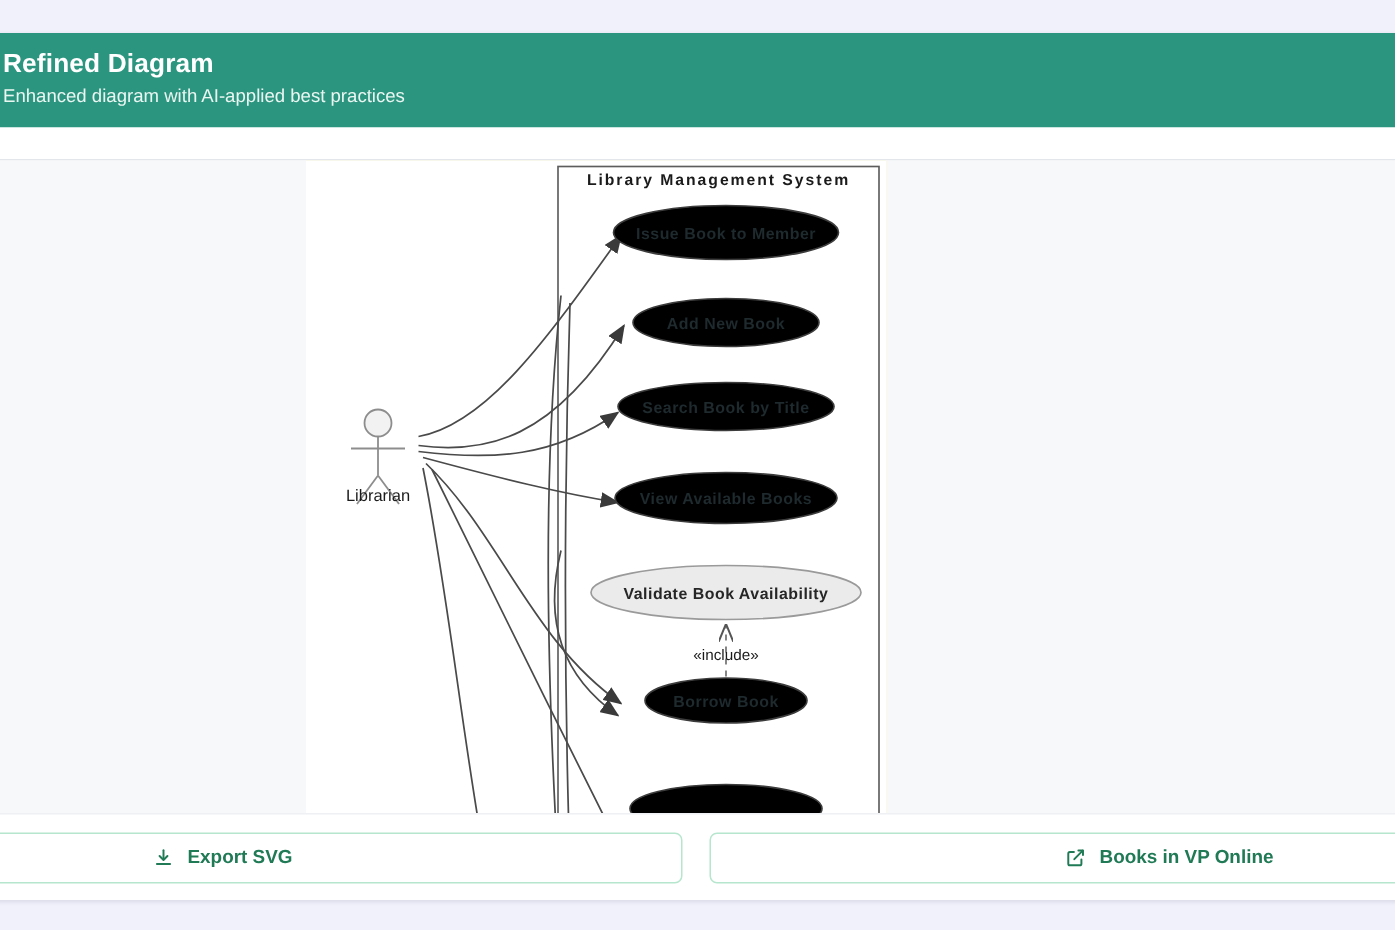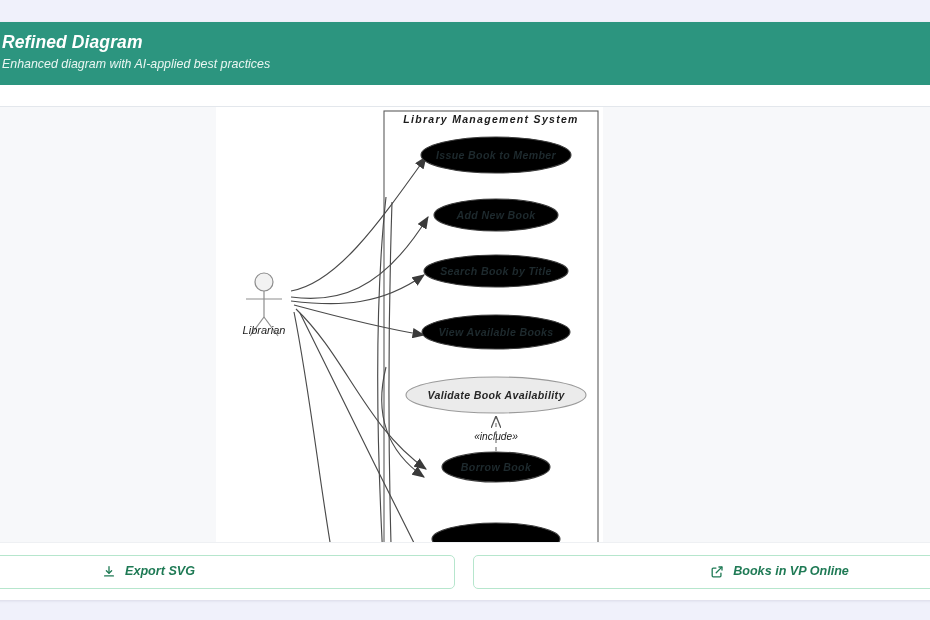--- a/index.html
+++ b/index.html
@@ -11,21 +11,20 @@
     overflow: hidden;
     font-family: "Liberation Sans", sans-serif;
     background: #f0f1fb;
   }
 
   
   .page {
     position: absolute;
     inset: 0;
     background: #f0f1fb;
-    font-style: italic;
   }
 
   
   .card {
     position: absolute;
     left: -180px;
     top: 22px;
     width: 1288px;
     height: 578px;
     background: #ffffff;
@@ -64,21 +63,21 @@
 
   
   .diagram-area {
     position: relative;
     height: 435px;
     background: #f7f8fa;
     overflow: hidden;
   }
   .diagram-canvas {
     position: absolute;
-    left: 396px;   
+    left: 384px;   
     top: 0px;
     width: 387px;
     height: 470px;
     background: #fef9c3;
   }
   .diagram-canvas svg { display: block; }
 
   
   .card-footer {
     height: 58px;

